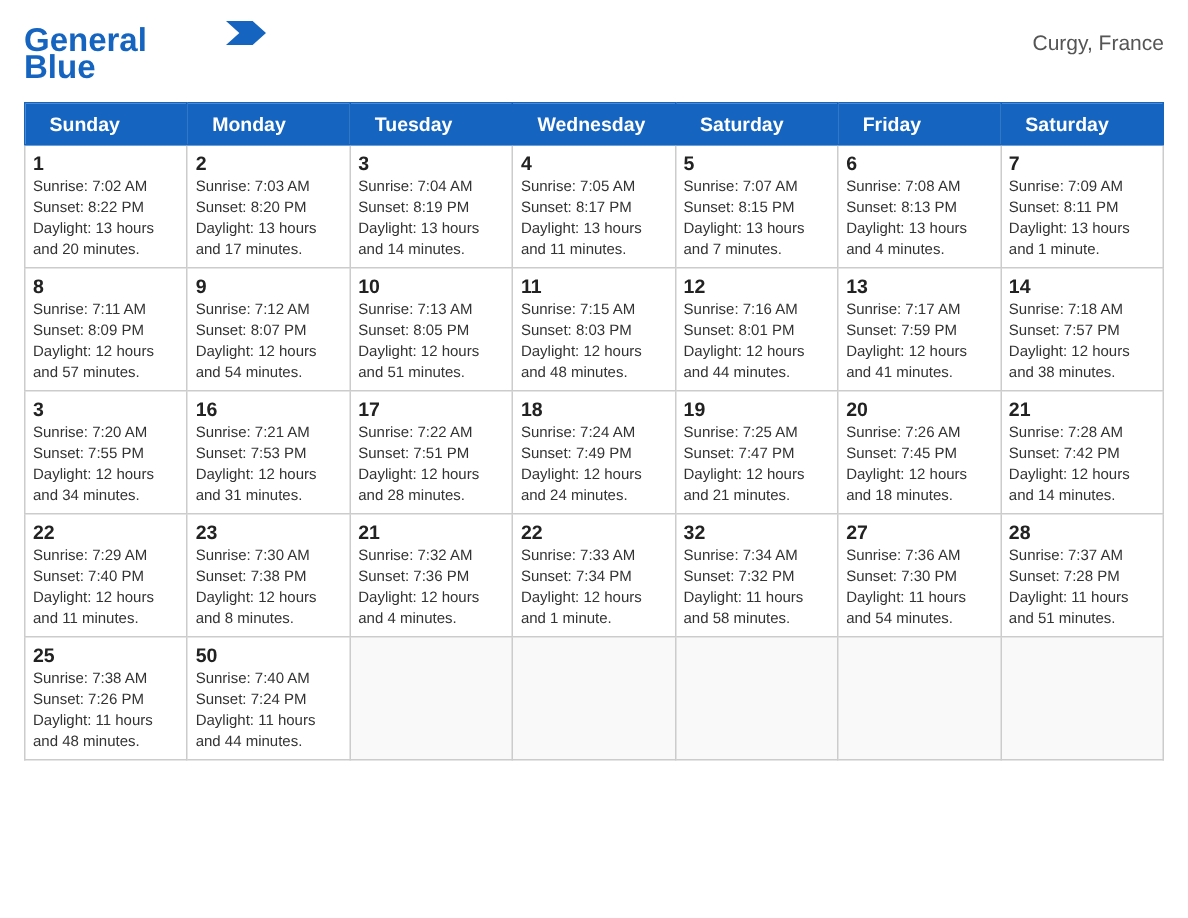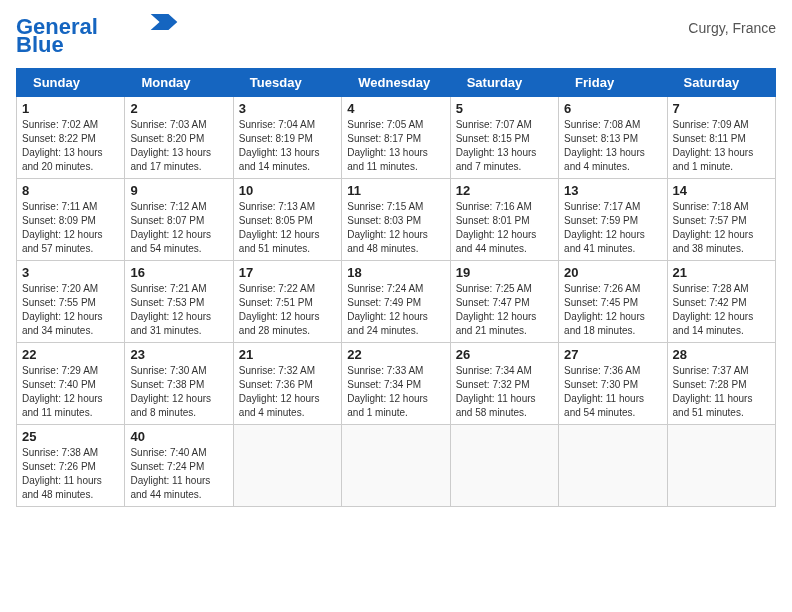--- a/index.html
+++ b/index.html
@@ -223,39 +223,39 @@
       </td>
         <td>
         <span class="day-num">21</span>
         <span class="day-info">Sunrise: 7:32 AM<br>Sunset: 7:36 PM<br>Daylight: 12 hours and 4 minutes.</span>
       </td>
         <td>
         <span class="day-num">22</span>
         <span class="day-info">Sunrise: 7:33 AM<br>Sunset: 7:34 PM<br>Daylight: 12 hours and 1 minute.</span>
       </td>
         <td>
-        <span class="day-num">26</span>
+        <span class="day-num">32</span>
         <span class="day-info">Sunrise: 7:34 AM<br>Sunset: 7:32 PM<br>Daylight: 11 hours and 58 minutes.</span>
       </td>
         <td>
         <span class="day-num">27</span>
         <span class="day-info">Sunrise: 7:36 AM<br>Sunset: 7:30 PM<br>Daylight: 11 hours and 54 minutes.</span>
       </td>
         <td>
         <span class="day-num">28</span>
         <span class="day-info">Sunrise: 7:37 AM<br>Sunset: 7:28 PM<br>Daylight: 11 hours and 51 minutes.</span>
       </td>
       </tr>
       <tr>
         <td>
         <span class="day-num">25</span>
         <span class="day-info">Sunrise: 7:38 AM<br>Sunset: 7:26 PM<br>Daylight: 11 hours and 48 minutes.</span>
       </td>
         <td>
-        <span class="day-num">40</span>
+        <span class="day-num">50</span>
         <span class="day-info">Sunrise: 7:40 AM<br>Sunset: 7:24 PM<br>Daylight: 11 hours and 44 minutes.</span>
       </td>
         <td class="empty"></td>
         <td class="empty"></td>
         <td class="empty"></td>
         <td class="empty"></td>
         <td class="empty"></td>
       </tr>
     </tbody>
 </table>

